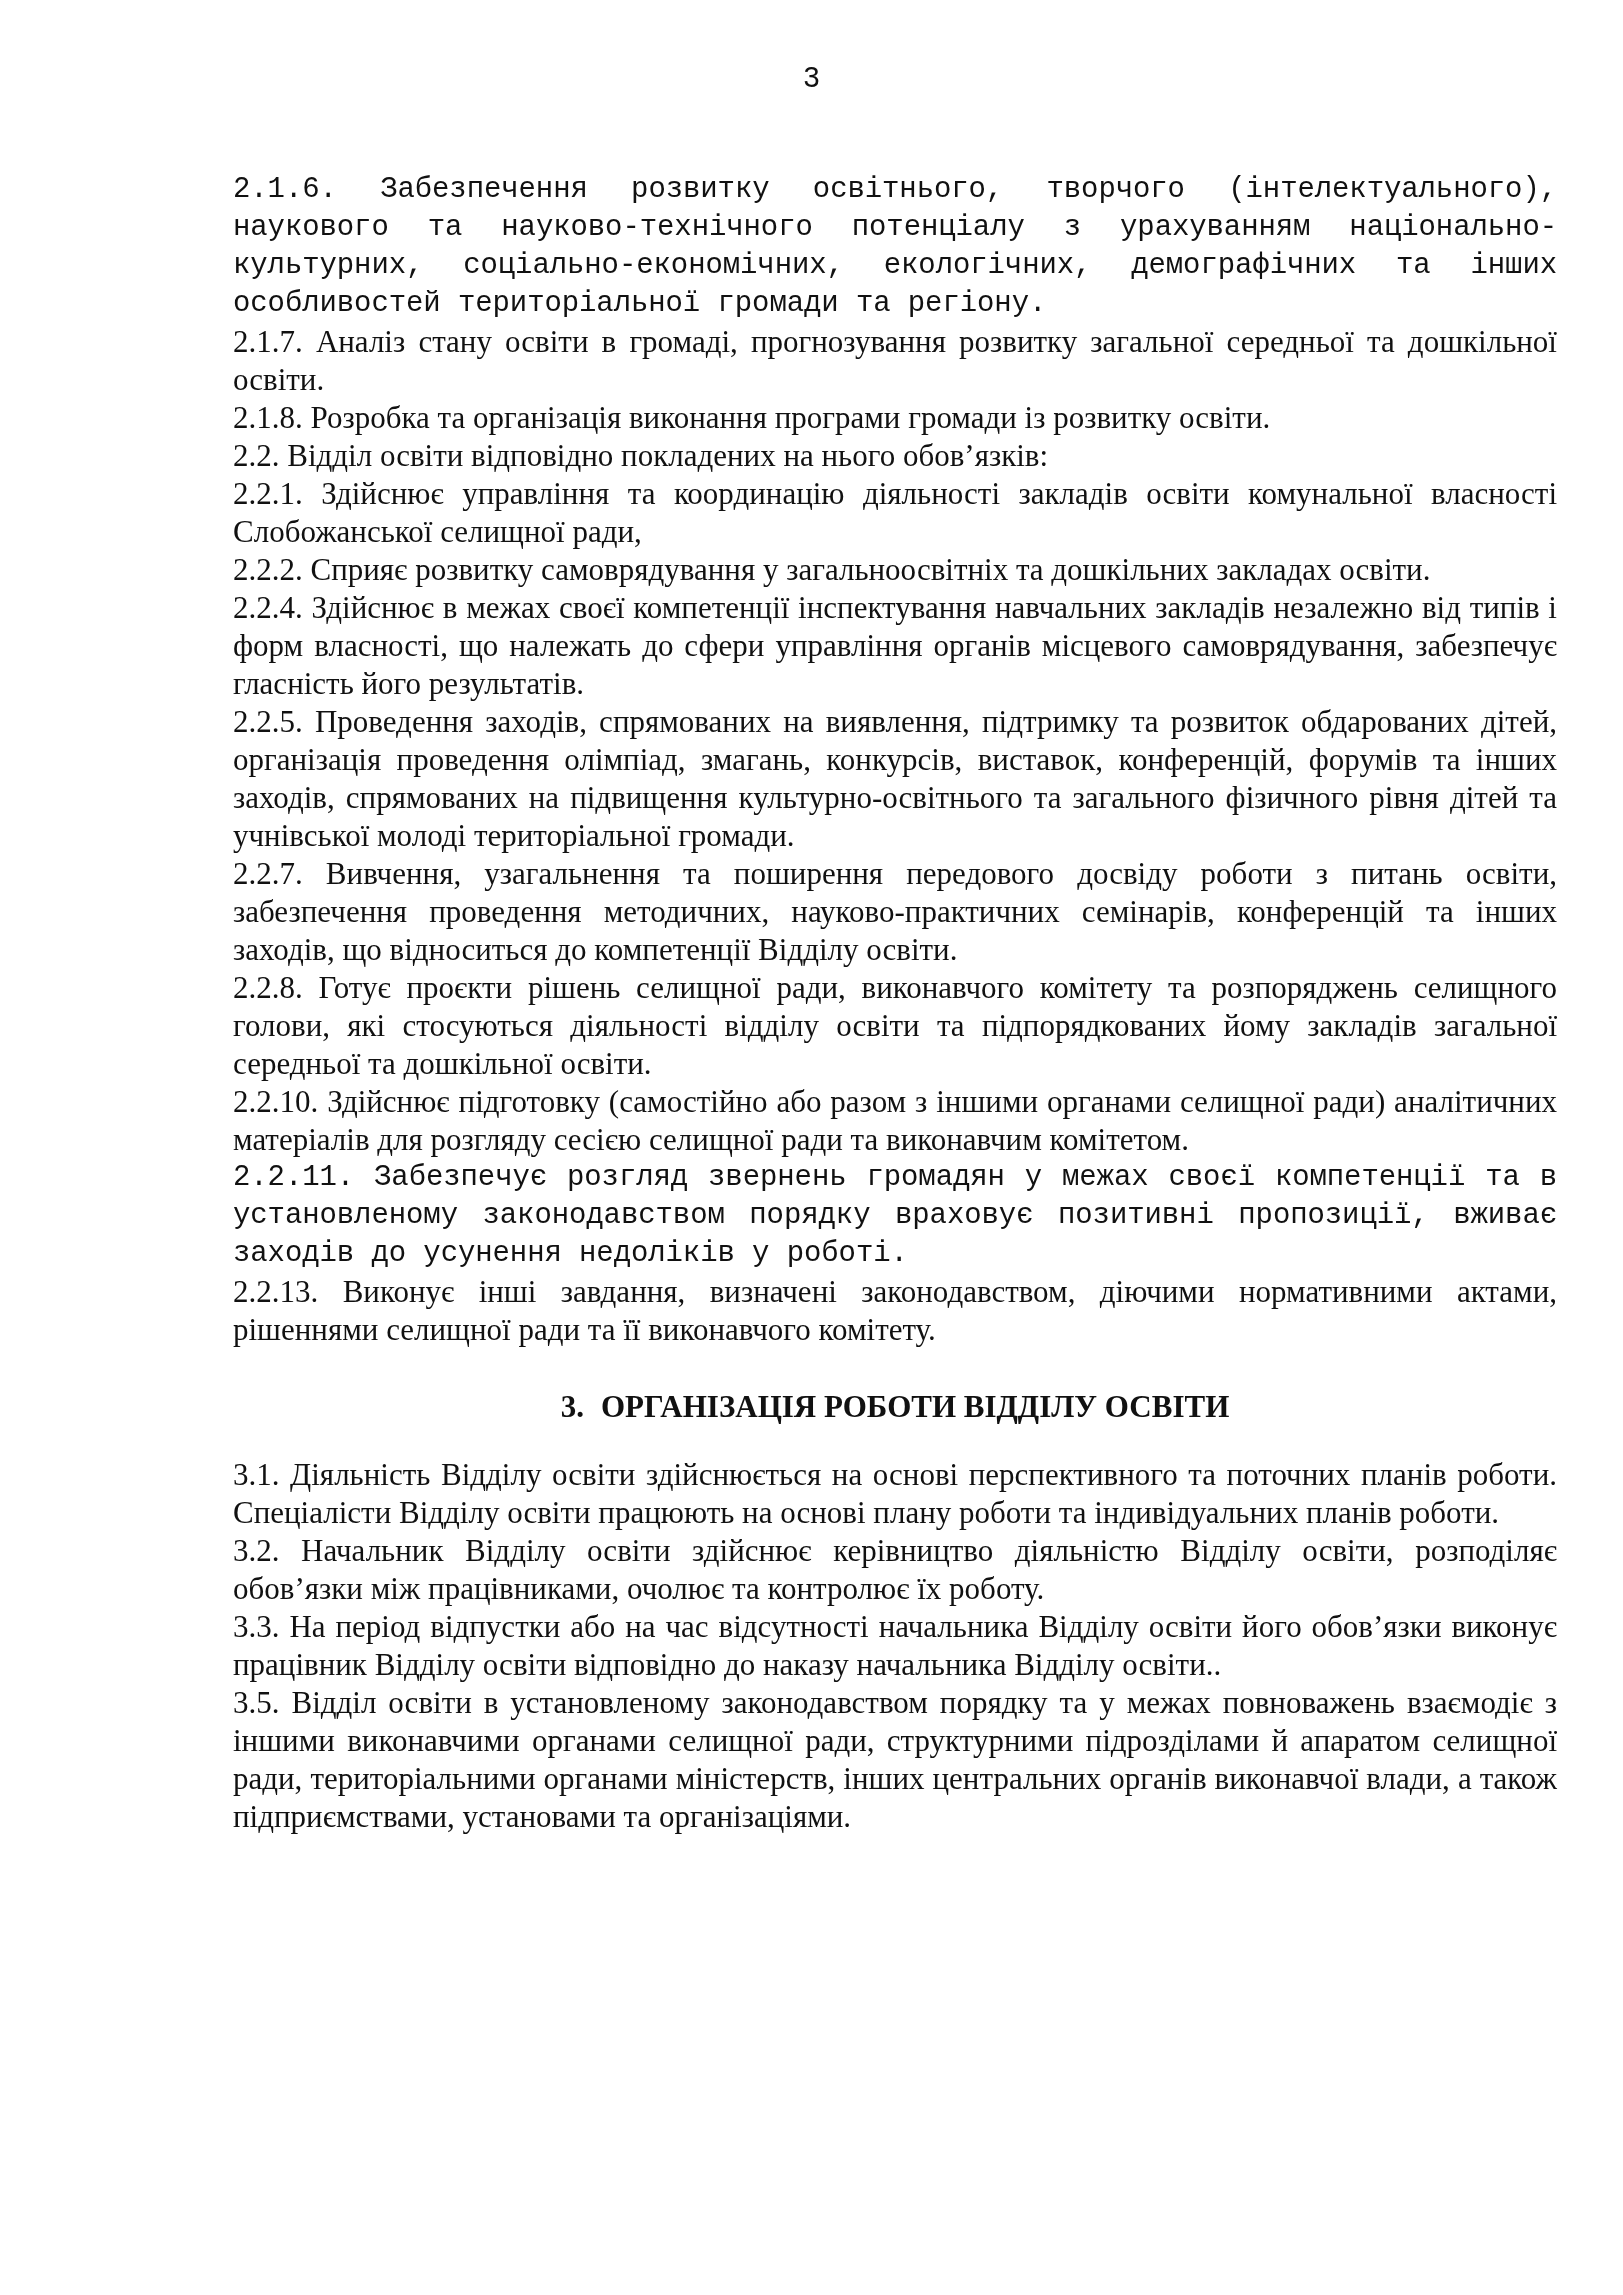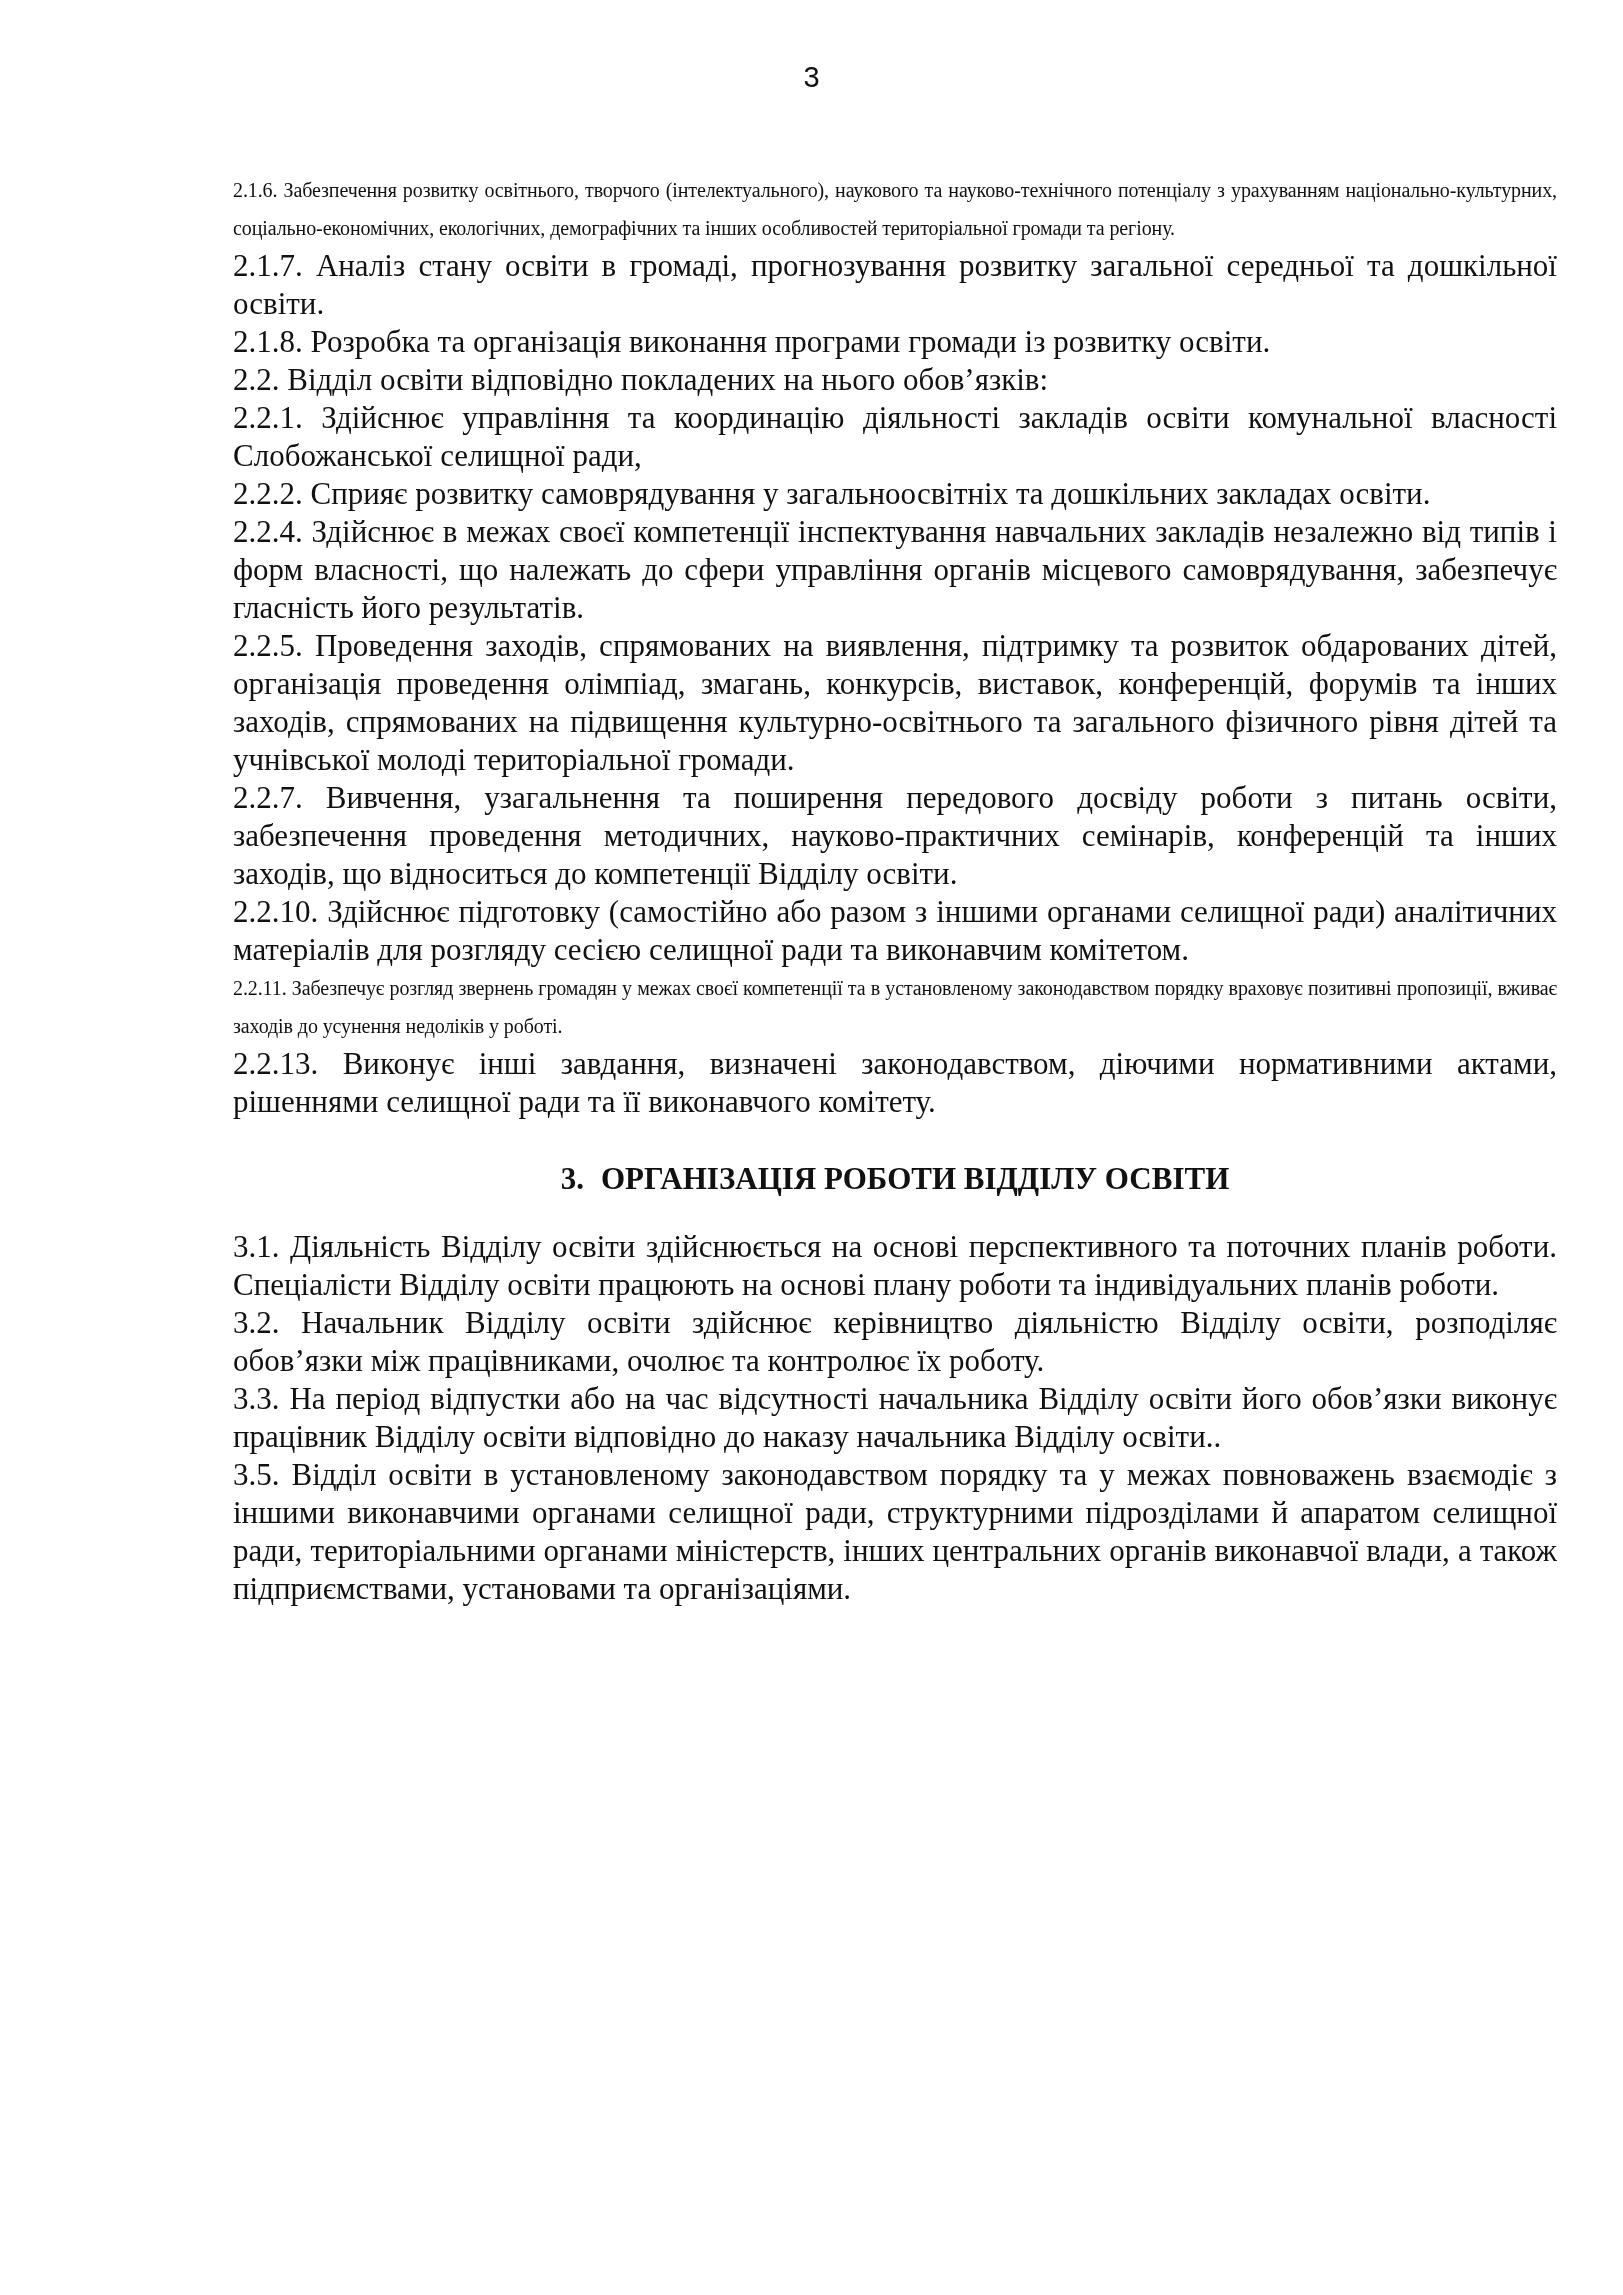--- a/index.html
+++ b/index.html
@@ -7,21 +7,21 @@
   .page-number {
     position: absolute; top: 58px; left: 0; width: 1623px; text-align: center;
     font-family: "Liberation Sans", sans-serif; font-size: 29px; line-height: 39px;
   }
   .body {
     position: absolute; left: 233px; top: 171px; width: 1324px;
     font-family: "Liberation Serif", serif; font-size: 31px; line-height: 38px;
     text-align: justify;
   }
   .para { margin: 0; }
-  .para.sans { font-family: Liberation Serif, serif; font-size: 20px; letter-spacing: -0.1px; }
+  .para.sans { font-family: Liberation Mono, monospace; font-size: 29px; letter-spacing: -0.1px; }
   .heading {
     text-align: center; font-weight: bold; font-family: "Liberation Serif", serif;
     font-size: 31px; line-height: 38px; margin: 39px 0 30px 0;
   }
   .heading .num { margin-right: 17px; }
 </style>
 </head>
 <body>
 
 <div class="page-number">3</div>
@@ -29,20 +29,21 @@
 <div class="body">
   <p class="para sans">2.1.6. Забезпечення розвитку освітнього, творчого (інтелектуального), наукового та науково-технічного потенціалу з урахуванням національно-культурних, соціально-економічних, екологічних, демографічних та інших особливостей територіальної громади та регіону.</p>
   <p class="para">2.1.7. Аналіз стану освіти в громаді, прогнозування розвитку загальної середньої та дошкільної освіти.</p>
   <p class="para">2.1.8. Розробка та організація виконання програми громади із розвитку освіти.</p>
   <p class="para">2.2.  Відділ освіти відповідно покладених на нього обов’язків:</p>
   <p class="para">2.2.1. Здійснює управління та координацію діяльності закладів освіти комунальної власності Слобожанської селищної ради,</p>
   <p class="para">2.2.2. Сприяє розвитку самоврядування у загальноосвітніх та дошкільних закладах освіти.</p>
   <p class="para">2.2.4. Здійснює в межах своєї компетенції інспектування навчальних закладів незалежно від типів і форм власності, що належать до сфери управління органів місцевого самоврядування, забезпечує гласність його результатів.</p>
   <p class="para">2.2.5. Проведення заходів, спрямованих на виявлення, підтримку та розвиток обдарованих дітей, організація проведення олімпіад, змагань, конкурсів, виставок, конференцій, форумів та інших заходів, спрямованих на підвищення культурно-освітнього та загального фізичного рівня дітей та учнівської молоді територіальної громади.</p>
   <p class="para">2.2.7. Вивчення, узагальнення та поширення передового досвіду роботи з питань освіти, забезпечення проведення методичних, науково-практичних семінарів, конференцій та інших заходів, що відноситься до компетенції Відділу освіти.</p>
+  <p class="para">2.2.8. Готує проєкти рішень селищної ради, виконавчого комітету та розпоряджень селищного голови, які стосуються діяльності відділу освіти та підпорядкованих йому закладів загальної середньої та дошкільної освіти.</p>
   <p class="para">2.2.10. Здійснює підготовку (самостійно або разом з іншими органами селищної ради) аналітичних матеріалів для розгляду сесією селищної ради та виконавчим комітетом.</p>
   <p class="para sans">2.2.11. Забезпечує розгляд звернень громадян у межах своєї компетенції та в установленому законодавством порядку враховує позитивні пропозиції, вживає заходів до усунення недоліків у роботі.</p>
   <p class="para">2.2.13. Виконує інші завдання, визначені законодавством, діючими нормативними актами, рішеннями селищної ради та її виконавчого комітету.</p>
 
   <div class="heading">
     <span class="num">3.</span><span>ОРГАНІЗАЦІЯ РОБОТИ ВІДДІЛУ ОСВІТИ</span>
   </div>
 
   <p class="para">3.1. Діяльність Відділу освіти здійснюється на основі перспективного та поточних планів роботи. Спеціалісти Відділу освіти працюють на основі плану роботи та індивідуальних планів роботи.</p>
   <p class="para">3.2. Начальник Відділу освіти здійснює керівництво діяльністю Відділу освіти, розподіляє обов’язки між працівниками, очолює та контролює їх роботу.</p>

